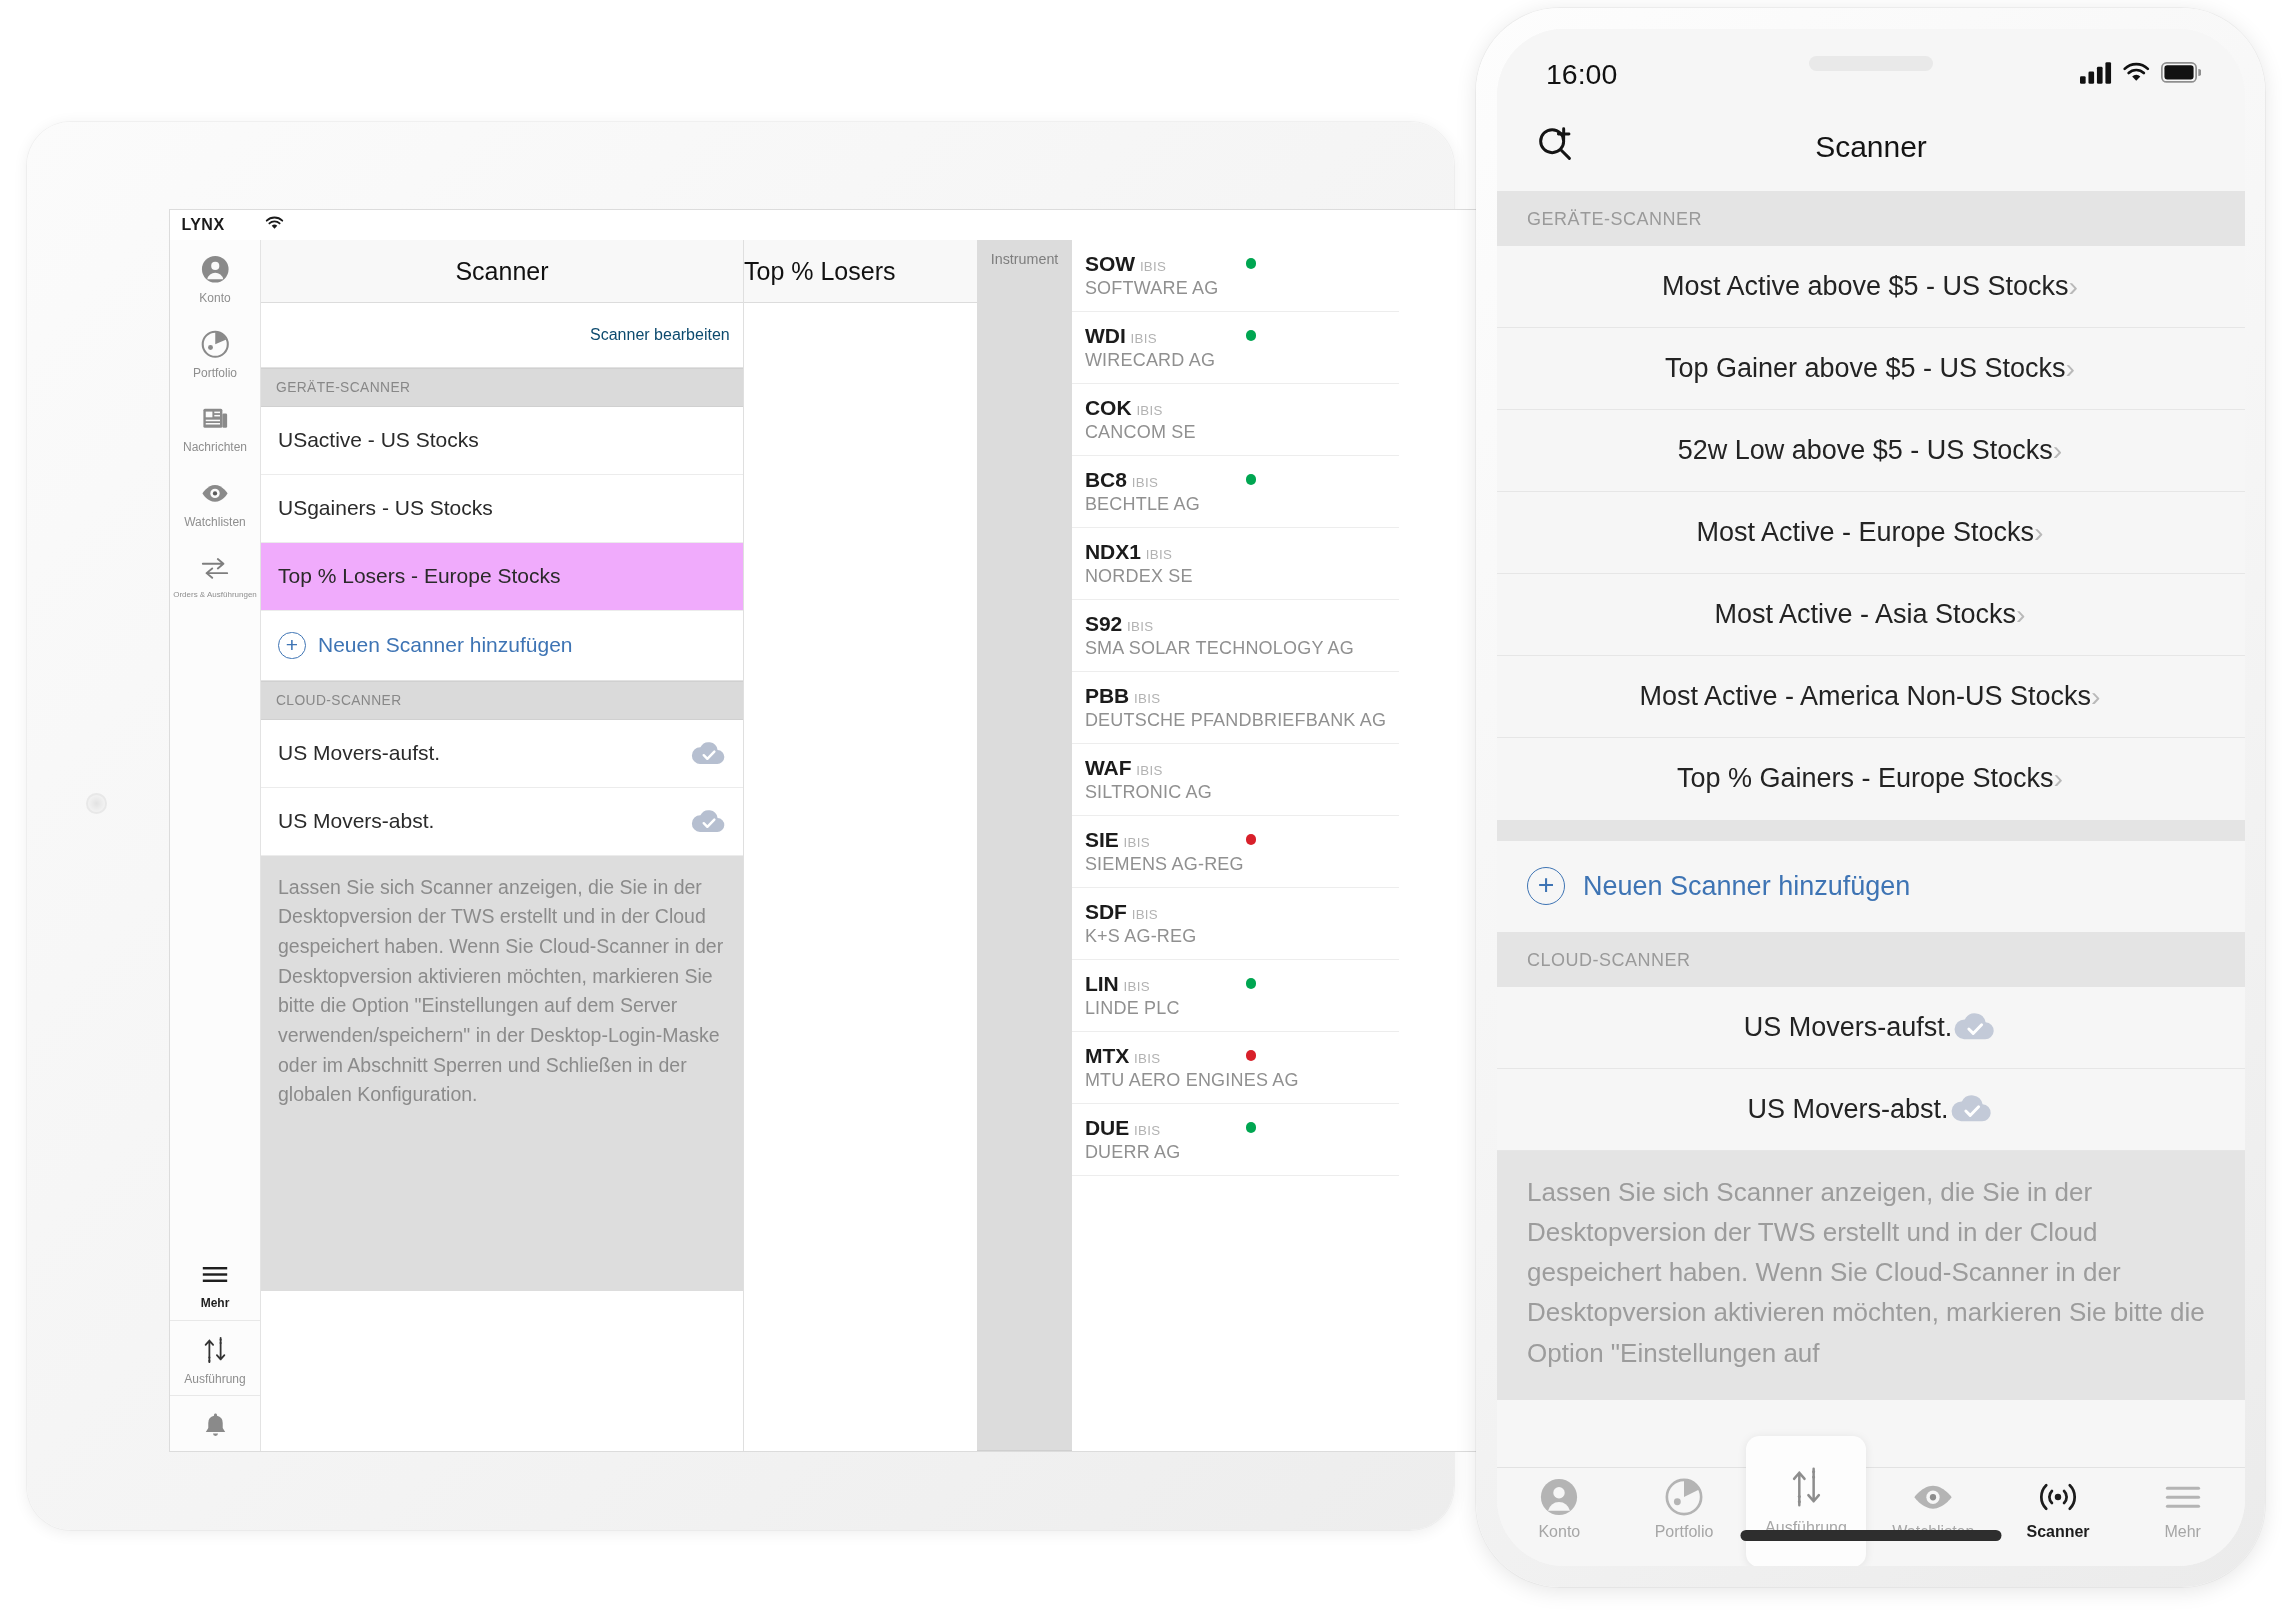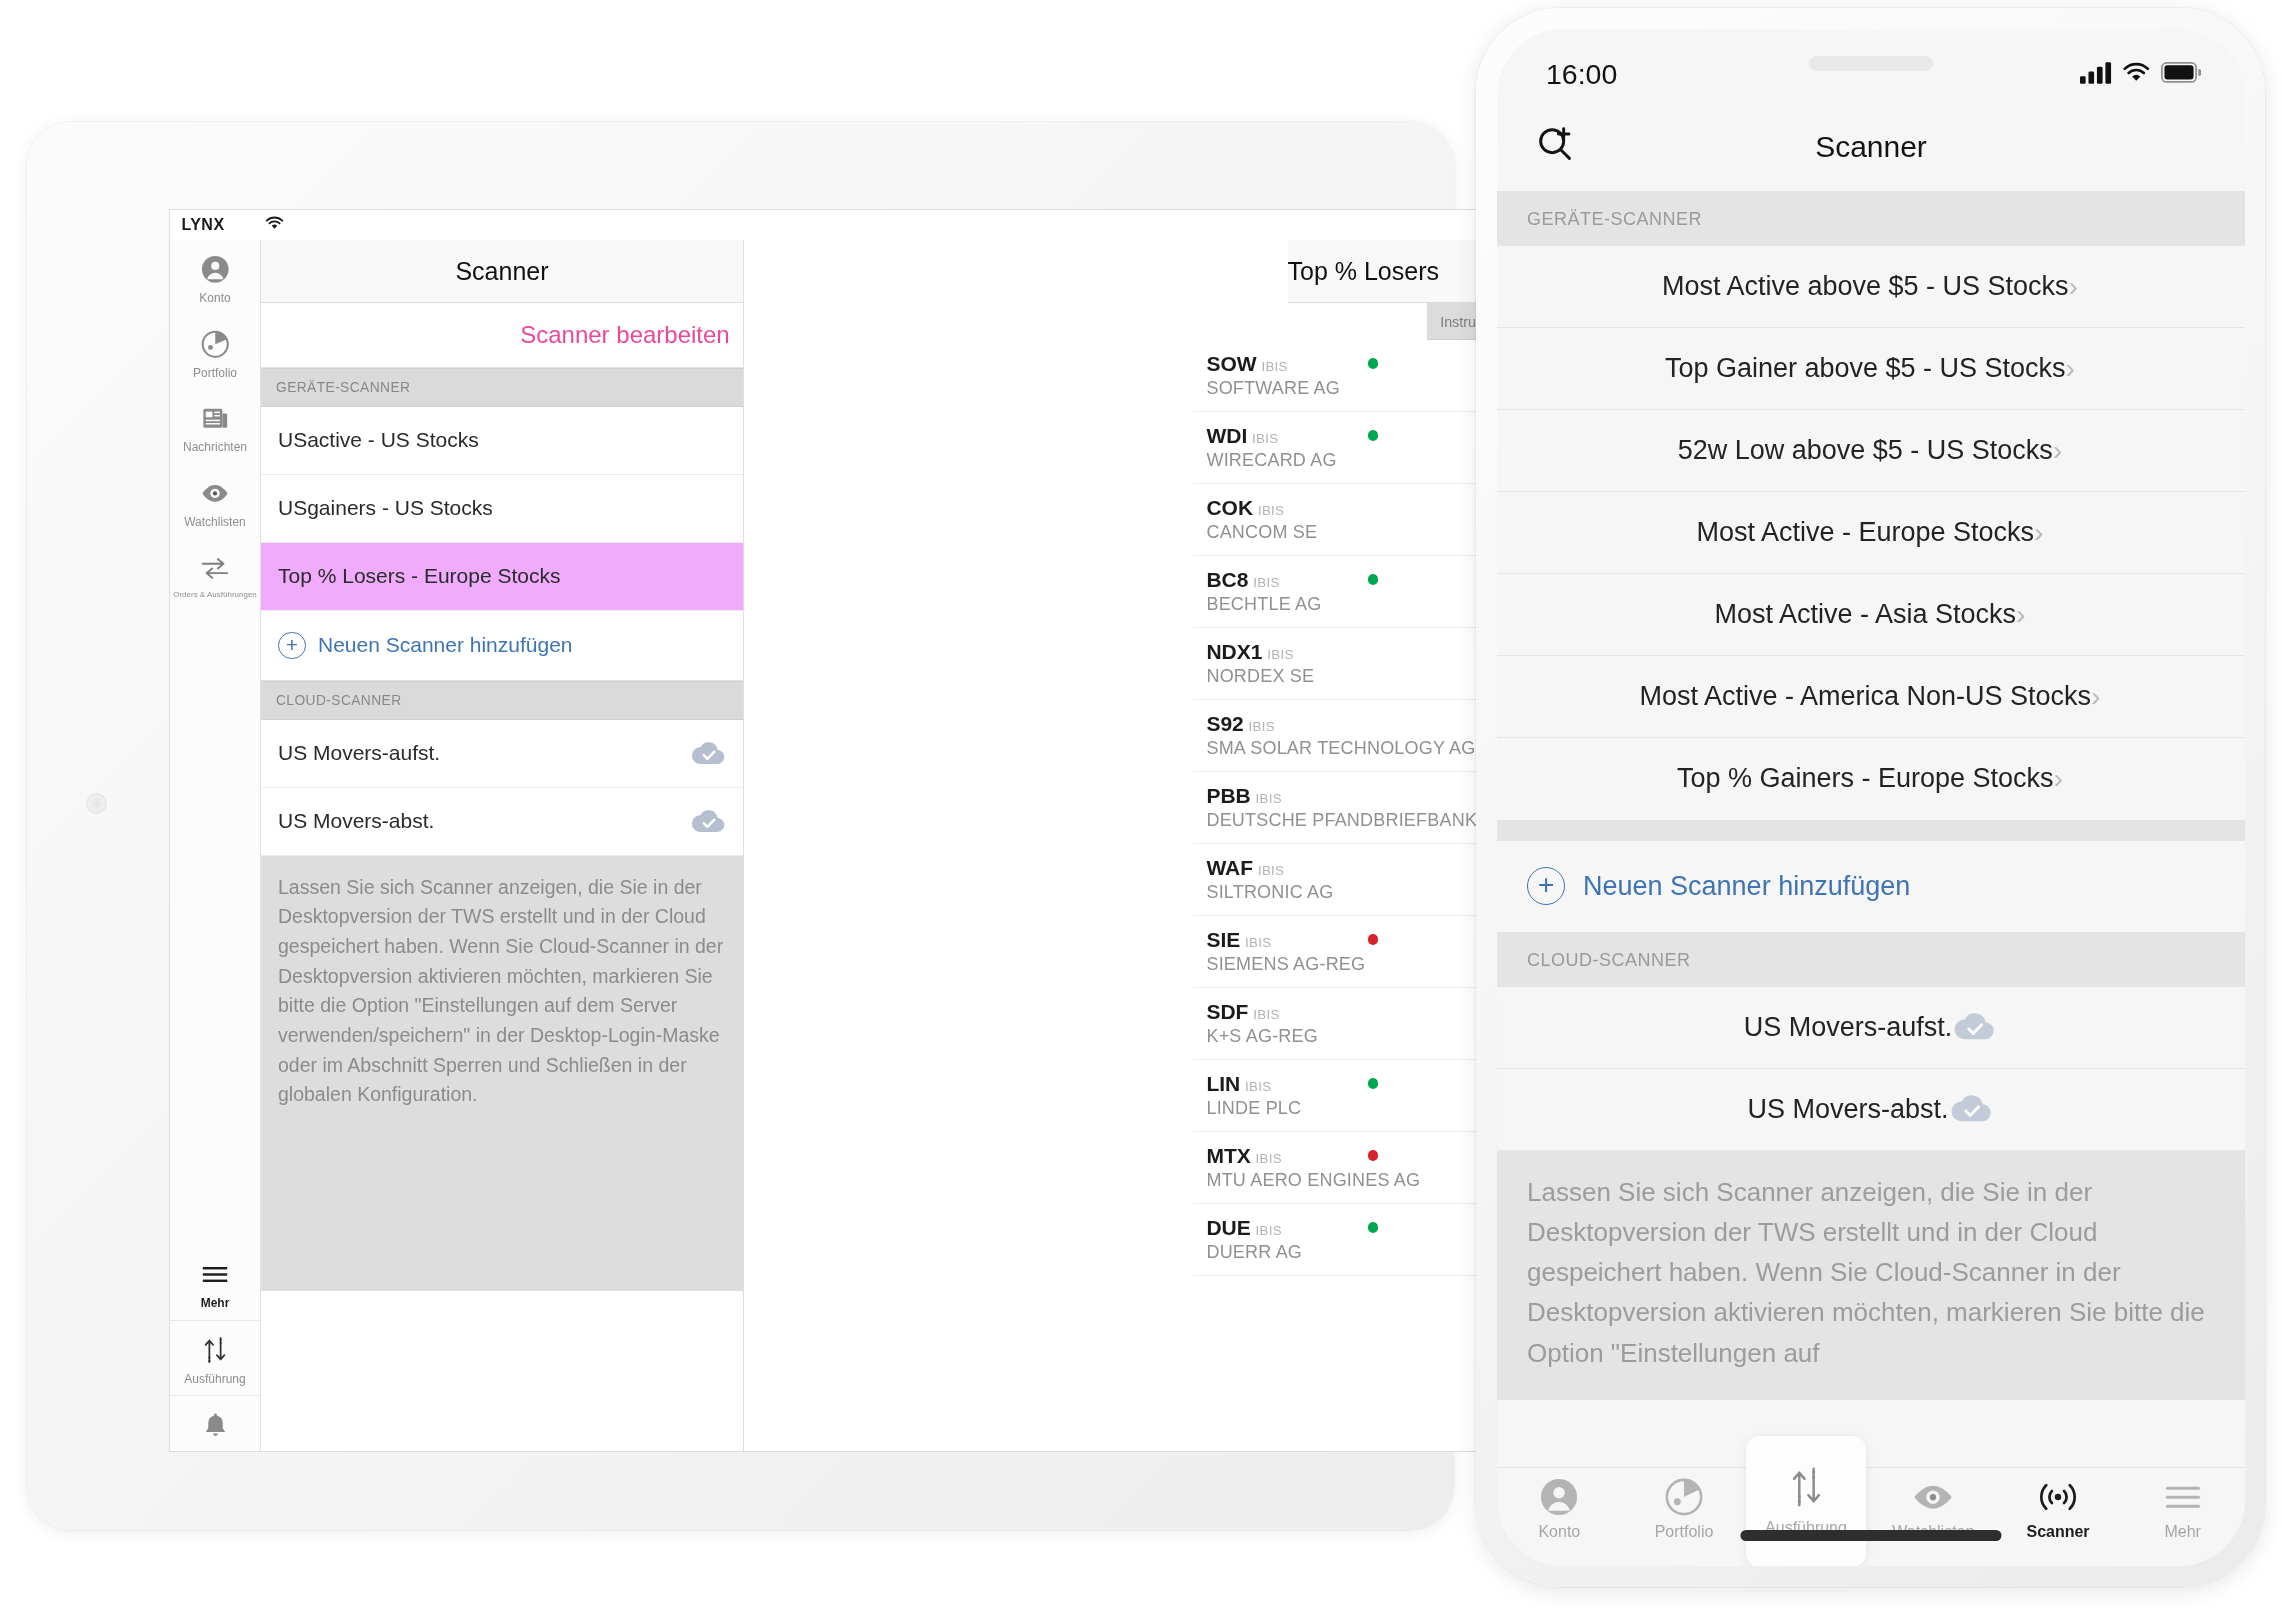--- a/index.html
+++ b/index.html
@@ -54,34 +54,34 @@
   }
   .rail-label { font-size: 12px; color:#8e8e8e; text-align:center; line-height:1.1; }
   .rail-label.tiny { font-size: 8px; letter-spacing:0; }
   .rail-spacer { flex: 1 1 auto; }
   .rail-item.bordered { border-top:1px solid #e8e8e8; }
   .rail-item .ricon { width:32px; height:32px; display:flex; align-items:center; justify-content:center; }
 
   
   .t-cols { flex:1; display:flex; min-width:0; }
   .t-colL { width: 483px; border-right:1px solid #dfdfdf; background:#fff; display:flex; flex-direction:column; }
-  .t-colR { flex:1; background:#fff; display:flex; flex-direction:column; min-width:0; position:relative;align-items:flex-end; }
+  .t-colR { flex:1; background:#fff; display:flex; flex-direction:row; min-width:0; position:relative; }
 
   .t-navbar {
     height: 63px; background:#f8f8f8; border-bottom:1px solid #dcdcdc;
     display:flex; align-items:center; justify-content:center;
   }
   .t-navbar .title { font-size: 25px; color:#111; }
   .t-navbar.right { justify-content:flex-end; padding-right: 82px; }
 
   .t-editbar {
     height: 65px; display:flex; align-items:center; justify-content:flex-end;
     padding-right: 13.3px; border-bottom:1px solid #e2e2e2; background:#fff;
   }
-  .link-blue { color:#ec4899; font-size: 24px; }
+  .link-blue { color:#0c4a6e; font-size: 16px; }
 
   .t-sechdr {
     background:#dadada; color:#888; font-size: 13.8px; letter-spacing:0.4px;
     padding: 11.4px 15px 10.5px; border-top:1px solid #d0d0d0; border-bottom:1px solid #d0d0d0;
   }
   .t-row {
     height: 68px; display:flex; align-items:center; justify-content:space-between;
     padding: 0 17px; font-size: 21px; color:#2a2a2a;
     border-bottom:1px solid #ececec; background:#fff;
   }

